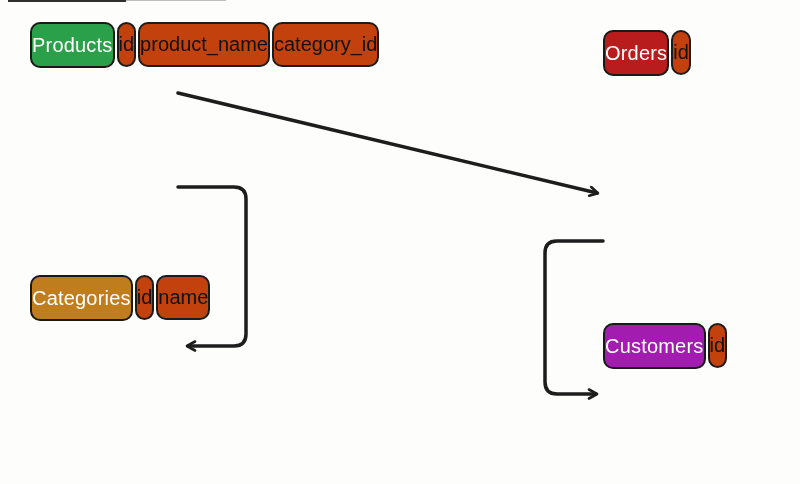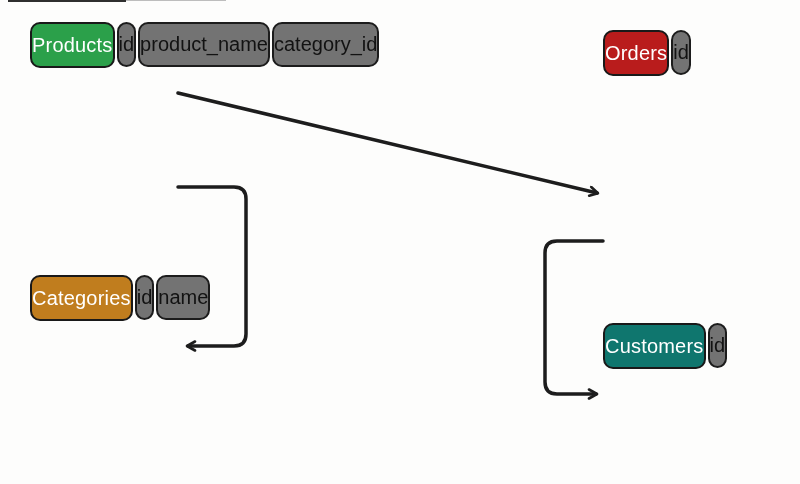--- a/index.html
+++ b/index.html
@@ -17,21 +17,21 @@
   .artifact.light{left:126px;top:0;width:100px;height:1px;background:#bdbdbd;}
   .table{position:absolute;z-index:2;display:flex;flex-direction:row;gap:2px;}
   .hdr{
     height:46px;box-sizing:border-box;
     border:2px solid #191919;border-radius:10px;
     display:flex;align-items:center;justify-content:center;
     color:#ffffff;font-size:20px;font-weight:500;letter-spacing:.2px;
   }
   .row{
     height:45px;box-sizing:border-box;
-    background:#737373;
+    background:#c2410c;
     border:2px solid #1c1c1c;border-radius:10px;
     display:flex;align-items:center;justify-content:center;
     color:#121212;font-size:20px;
   }
 </style>
 </head>
 <body>
 
 <div class="canvas">
 
@@ -61,17 +61,17 @@
     <div class="row">id</div>
     <div class="row">name</div>
   </div>
 
   <div class="table" style="left:603px;top:30px;width:152px;">
     <div class="hdr" style="background: #b91c1c;">Orders</div>
     <div class="row">id</div>
   </div>
 
   <div class="table" style="left:603px;top:323px;width:169px;">
-    <div class="hdr" style="background: #0f766e;">Customers</div>
+    <div class="hdr" style="background: #a21caf;">Customers</div>
     <div class="row">id</div>
   </div>
 
 </div>
 
 </body></html>

